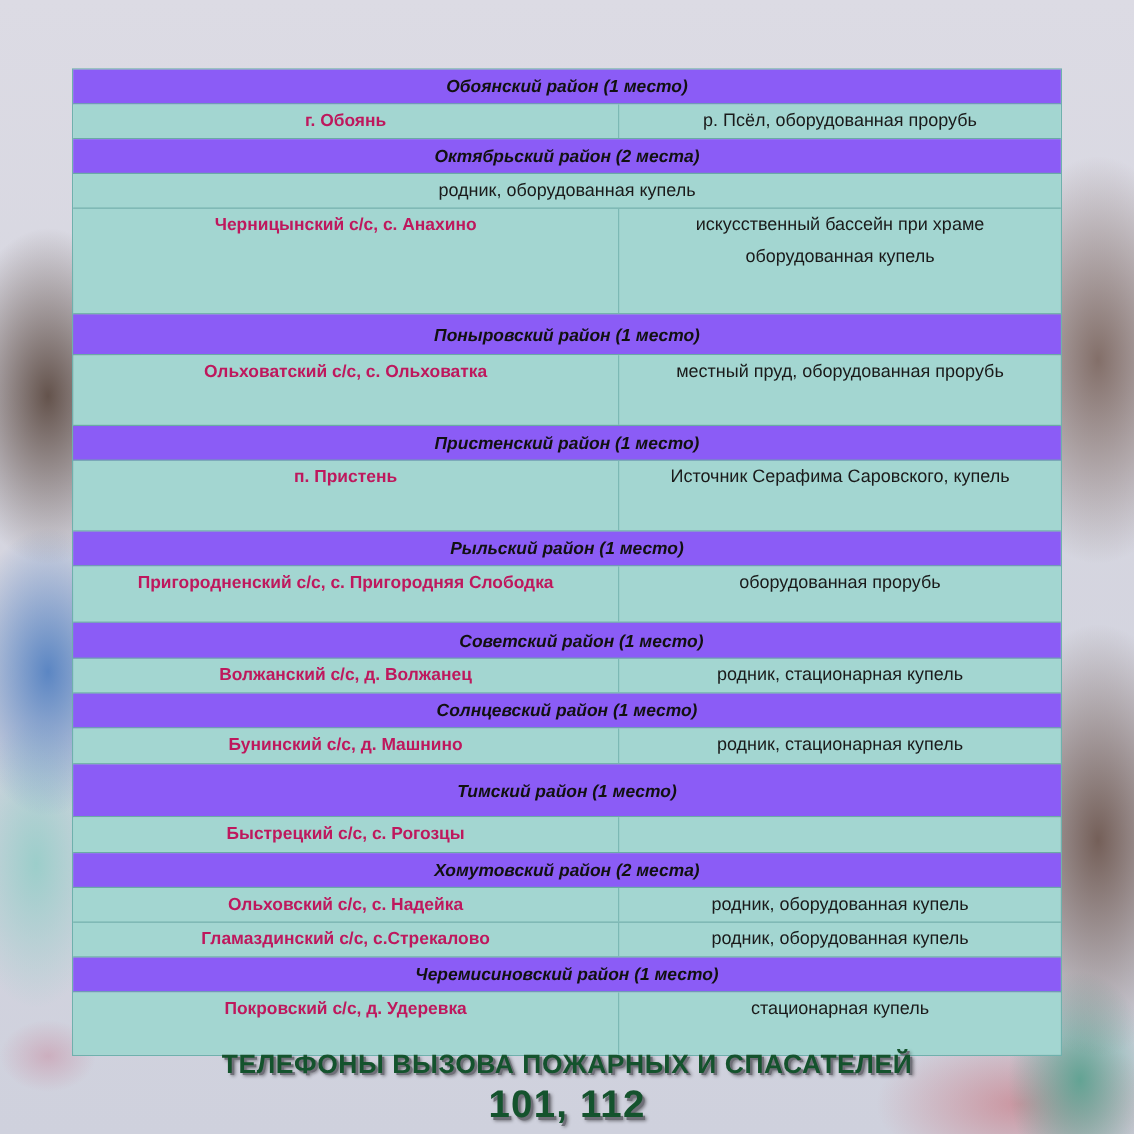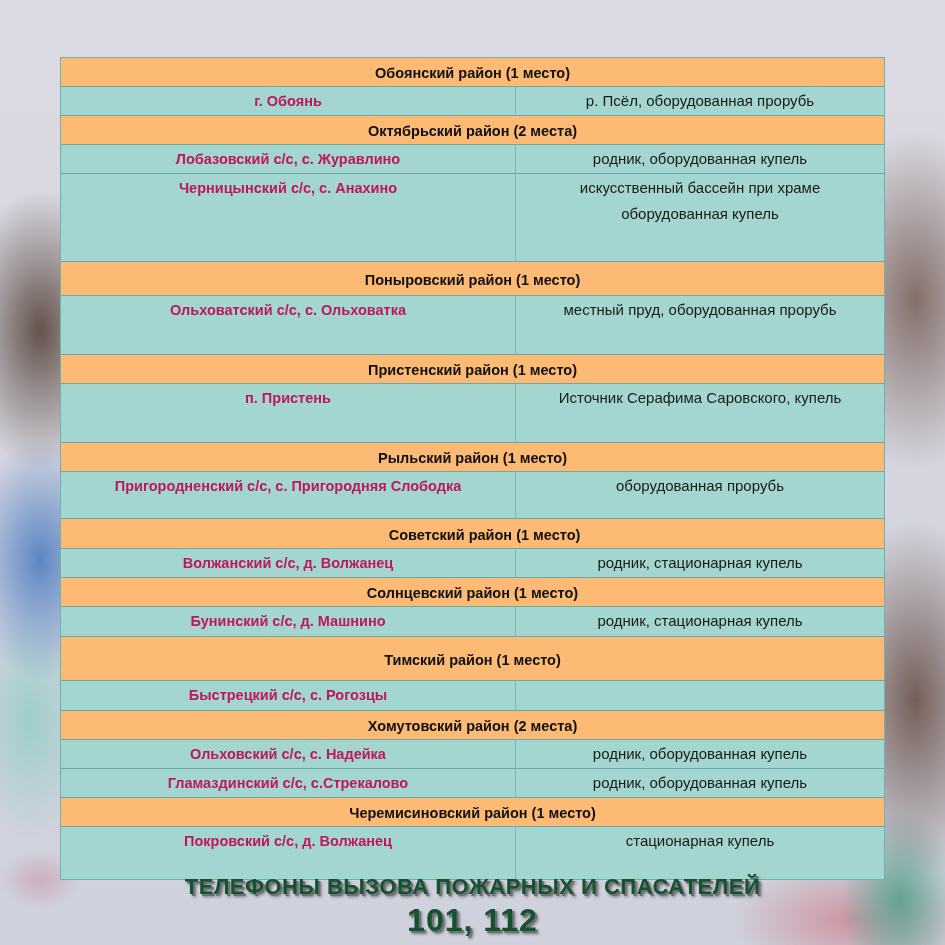--- a/index.html
+++ b/index.html
@@ -18,22 +18,22 @@
       linear-gradient(180deg, #dcdbe4 0%, #d6d6e0 40%, #cfd1dd 100%);
   }
   .table {
     position:absolute; left:60px; top:57px; width:825px;
     border:1px solid #6fb1ad;
     box-sizing:border-box;
   }
   .row { display:flex; box-sizing:border-box; border-bottom:1px solid #6aaaa6; }
   .row:last-child { border-bottom:none; }
   .district {
-    background:#fdba74; justify-content:center; align-items:center;
-    font-weight:bold; font-size:14.5px; color:#111;
+    background:#8b5cf6; justify-content:center; align-items:center;
+    font-weight:bold; font-size:14.5px; color:#111;font-style:italic;
   }
   .district span { padding-top:2px; }
   .place { background:#a3d6d1; }
   .cell {
     box-sizing:border-box; text-align:center; padding-top:6px; color:#be185d;
   }
   .cell.left { width:455px; font-weight:bold; font-size:14.5px; border-right:1px solid #7cb9b5; }
   .cell.right { flex:1; font-size:15px; line-height:26px; padding-top:1px; color:#1a1a1a; }
   .footer {
     position:absolute; left:0; width:945px; text-align:center;
@@ -51,21 +51,20 @@
       <span>Обоянский район (1 место)</span>
     </div>
     <div class="row place" style="height: 29px;">
       <div class="cell left">г. Обоянь</div>
       <div class="cell right">р. Псёл, оборудованная прорубь</div>
     </div>
     <div class="row district" style="height: 29px;">
       <span>Октябрьский район (2 места)</span>
     </div>
     <div class="row place" style="height: 29px;">
-      <div class="cell left">Лобазовский с/с, с. Журавлино</div>
       <div class="cell right">родник, оборудованная купель</div>
     </div>
     <div class="row place" style="height: 88px;">
       <div class="cell left">Черницынский с/с, с. Анахино</div>
       <div class="cell right" style="padding: 1px 40px 0px;">искусственный бассейн при храме оборудованная купель</div>
     </div>
     <div class="row district" style="height: 34px;">
       <span>Поныровский район (1 место)</span>
     </div>
     <div class="row place" style="height: 59px;">
@@ -114,19 +113,19 @@
       <div class="cell right">родник, оборудованная купель</div>
     </div>
     <div class="row place" style="height: 29px;">
       <div class="cell left">Гламаздинский с/с, с.Стрекалово</div>
       <div class="cell right">родник, оборудованная купель</div>
     </div>
     <div class="row district" style="height: 29px;">
       <span>Черемисиновский район (1 место)</span>
     </div>
     <div class="row place" style="height: 52px;">
-      <div class="cell left">Покровский с/с, д. Волжанец</div>
+      <div class="cell left">Покровский с/с, д. Удеревка</div>
       <div class="cell right">стационарная купель</div>
     </div>
   </div>
 
 <div class="footer title">ТЕЛЕФОНЫ ВЫЗОВА ПОЖАРНЫХ И СПАСАТЕЛЕЙ</div>
 <div class="footer phones">101, 112</div>
 
 </body></html>

